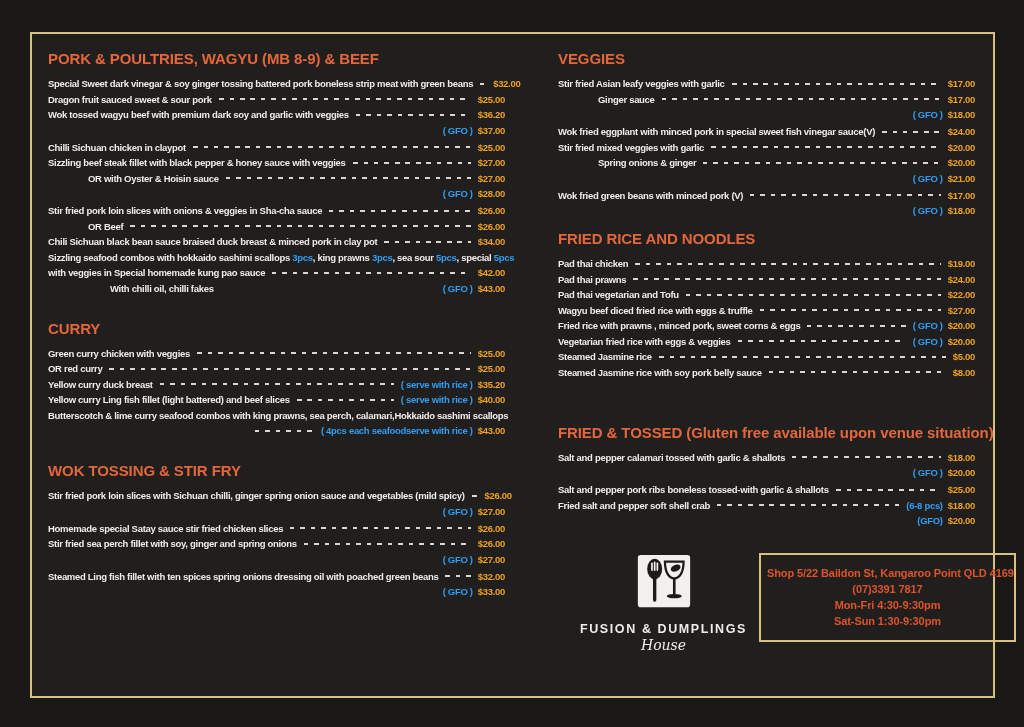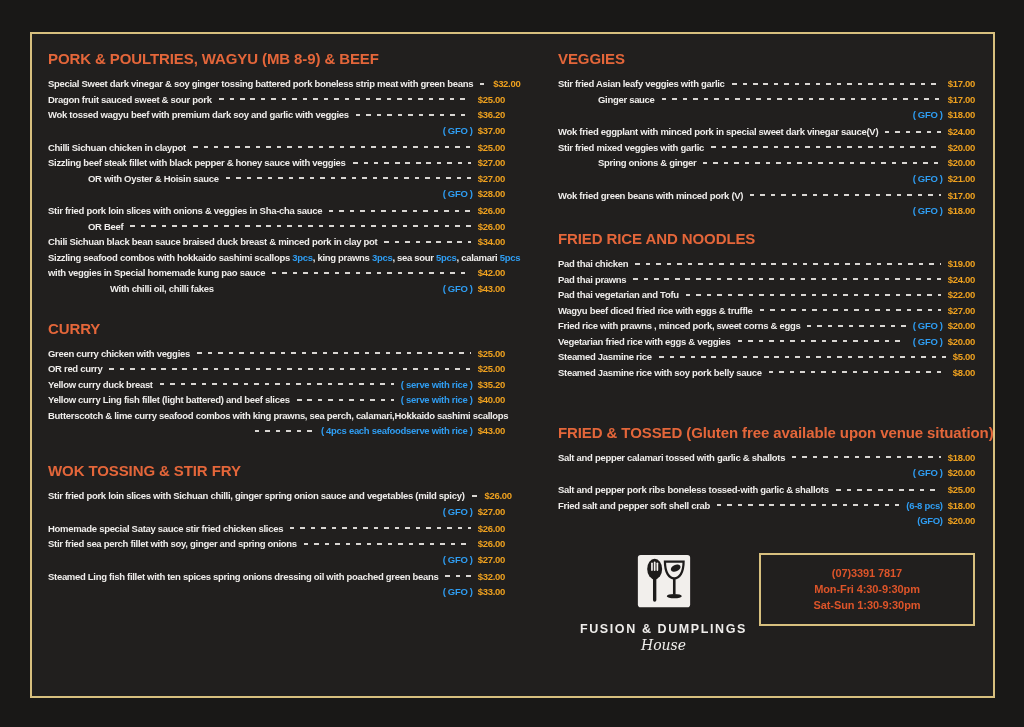--- a/index.html
+++ b/index.html
@@ -142,21 +142,21 @@
                 <span class="nm">OR Beef</span>
                 <span class="leader"></span>
                 <span class="price">$26.00</span>
               </div>
               <div class="item">
                 <span class="nm">Chili Sichuan black bean sauce braised duck breast &amp; minced pork in clay pot</span>
                 <span class="leader"></span>
                 <span class="price">$34.00</span>
               </div>
               <div class="item">
-                <span class="nm"><span>Sizzling seafood combos with hokkaido sashimi scallops </span><span class="blue">3pcs</span><span>, king prawns </span><span class="blue">3pcs</span><span>, sea sour </span><span class="blue">5pcs</span><span>, calamari </span><span class="blue">5pcs</span></span>
+                <span class="nm"><span>Sizzling seafood combos with hokkaido sashimi scallops </span><span class="blue">3pcs</span><span>, king prawns </span><span class="blue">3pcs</span><span>, sea sour </span><span class="blue">5pcs</span><span>, special </span><span class="blue">5pcs</span></span>
                 <span class="leader noline"></span>
               </div>
               <div class="item">
                 <span class="nm">with veggies in Special homemade kung pao sauce</span>
                 <span class="leader"></span>
                 <span class="price">$42.00</span>
               </div>
               <div class="item" style="padding-left: 62px;">
                 <span class="nm">With chilli oil, chilli fakes</span>
                 <span class="leader noline"></span>
@@ -252,21 +252,21 @@
                 <span class="nm">Ginger sauce</span>
                 <span class="leader"></span>
                 <span class="price">$17.00</span>
               </div>
               <div class="item">
                 <span class="leader noline"></span>
                 <span class="note">( GFO )</span>
                 <span class="price">$18.00</span>
               </div>
               <div class="item gap">
-                <span class="nm">Wok fried eggplant with minced pork in special sweet dark vinegar sauce(V)</span>
+                <span class="nm">Wok fried eggplant with minced pork in special sweet fish vinegar sauce(V)</span>
                 <span class="leader"></span>
                 <span class="price">$24.00</span>
               </div>
               <div class="item">
                 <span class="nm">Stir fried mixed veggies with garlic</span>
                 <span class="leader"></span>
                 <span class="price">$20.00</span>
               </div>
               <div class="item" style="padding-left: 40px; justify-content: center;">
                 <span class="nm">Spring onions &amp; ginger</span>
@@ -379,20 +379,21 @@
                 <ellipse cx="42.5" cy="16" rx="5.5" ry="3.5" fill="#1d1b1a" transform="rotate(-25 42.5 16)"></ellipse>
                 <rect x="39.6" y="27" width="2.8" height="17" fill="#1d1b1a"></rect>
                 <ellipse cx="41" cy="46" rx="8" ry="2.4" fill="#1d1b1a"></ellipse>
               </svg>
             </span>
             <div class="logo-name">FUSION &amp; DUMPLINGS</div>
             <div class="logo-sub">House</div>
           </div>
 
           <div class="infobox">
+            <div class="info-line">Shop 5/22 Baildon St, Kangaroo Point QLD 4169</div>
             <div class="info-line">(07)3391 7817</div>
             <div class="info-line">Mon-Fri 4:30-9:30pm</div>
             <div class="info-line">Sat-Sun 1:30-9:30pm</div>
           </div>
         </div>
       </div>
 
     </div>
   </div>
 </div>

